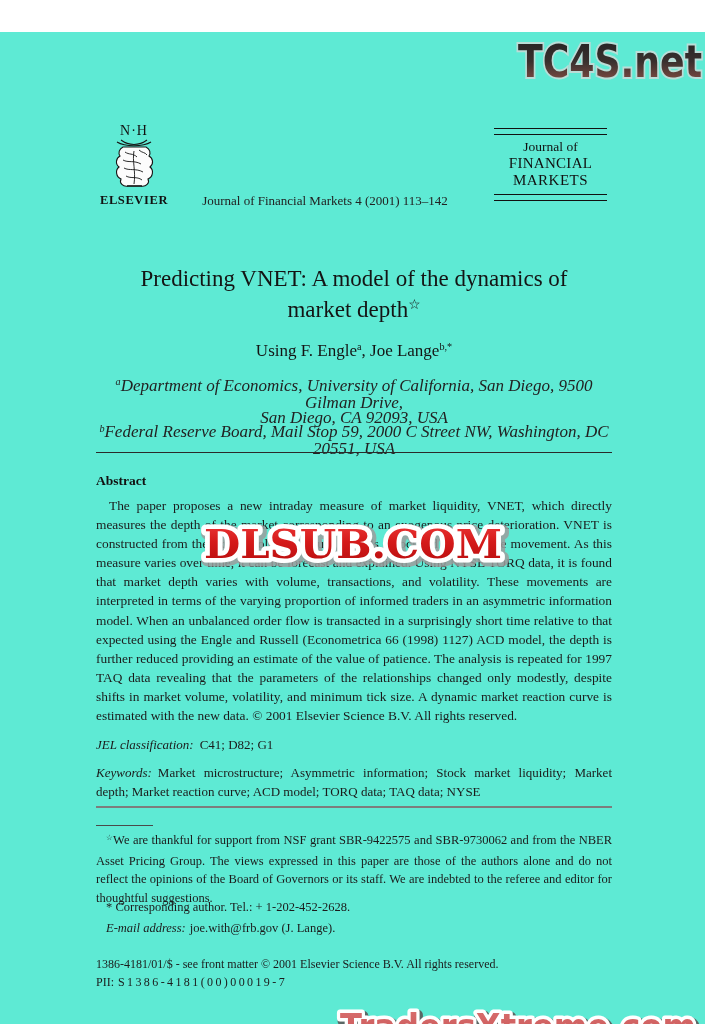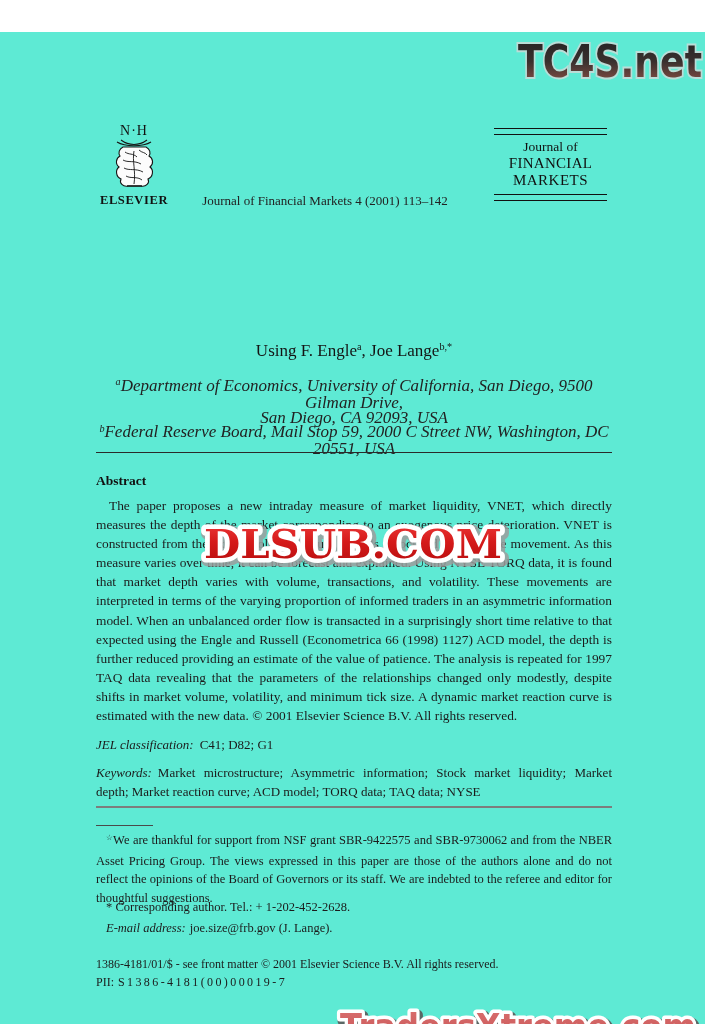--- a/index.html
+++ b/index.html
@@ -108,20 +108,24 @@
 
   <div class="abs journal-box">
     <div class="double-rule"></div>
     <div class="jb-line1">Journal of</div>
     <div class="jb-line2">FINANCIAL</div>
     <div class="jb-line3">MARKETS</div>
     <div class="double-rule jb-bottom"></div>
   </div>
 
 
+  <div class="abs title">
+    <span style="display:block">Predicting VNET: A model of the dynamics of</span>
+    <span style="display:block"><span>market depth</span><span class="sup">☆</span></span>
+  </div>
 
   <div class="abs authors"><span>Using F. Engle</span><span class="sup">a</span><span>, </span><span>Joe Lange</span><span class="sup">b,*</span></div>
 
   <div class="abs affiliations">
     <div><span class="sup">a</span><span>Department of Economics, University of California, San Diego, 9500 Gilman Drive,</span></div>
     <div>San Diego, CA 92093, USA</div>
     <div><span class="sup">b</span><span>Federal Reserve Board, Mail Stop 59, 2000 C Street NW, Washington, DC 20551, USA</span></div>
   </div>
 
   <div class="abs rule-top"></div>
@@ -131,21 +135,21 @@
 
   <div class="abs jel"><em>JEL classification:</em><span class="label-gap">C41; D82; G1</span></div>
 
   <div class="abs keywords"><em>Keywords:</em><span class="label-gap">Market microstructure; Asymmetric information; Stock market liquidity; Market depth; Market reaction curve; ACD model; TORQ data; TAQ data; NYSE</span></div>
 
   <div class="abs rule-kw"></div>
   <div class="abs rule-fn"></div>
 
   <div class="abs fn-thanks"><span class="sup">☆</span><span>We are thankful for support from NSF grant SBR-9422575 and SBR-9730062 and from the NBER Asset Pricing Group. The views expressed in this paper are those of the authors alone and do not reflect the opinions of the Board of Governors or its staff. We are indebted to the referee and editor for thoughtful suggestions.</span></div>
   <div class="abs fn-corresponding">* Corresponding author. Tel.: + 1-202-452-2628.</div>
-  <div class="abs fn-email"><em>E-mail address:</em><span class="label-gap">joe.size@frb.gov (J. Lange).</span></div>
+  <div class="abs fn-email"><em>E-mail address:</em><span class="label-gap">joe.with@frb.gov (J. Lange).</span></div>
 
   <div class="abs imprint1">1386-4181/01/$ - see front matter © 2001 Elsevier Science B.V. All rights reserved.</div>
   <div class="abs imprint2"><span>PII:</span><span class="pii-code">S1386-4181(00)00019-7</span></div>
 
   <svg class="abs wm wm-mid" width="314" height="58" viewBox="0 0 314 58">
     <defs>
       <linearGradient id="dlgrad" x1="0" y1="0" x2="0" y2="1">
         <stop offset="0%" stop-color="#ee3a3a"></stop>
         <stop offset="45%" stop-color="#d51a1a"></stop>
         <stop offset="100%" stop-color="#b50d0d"></stop>

